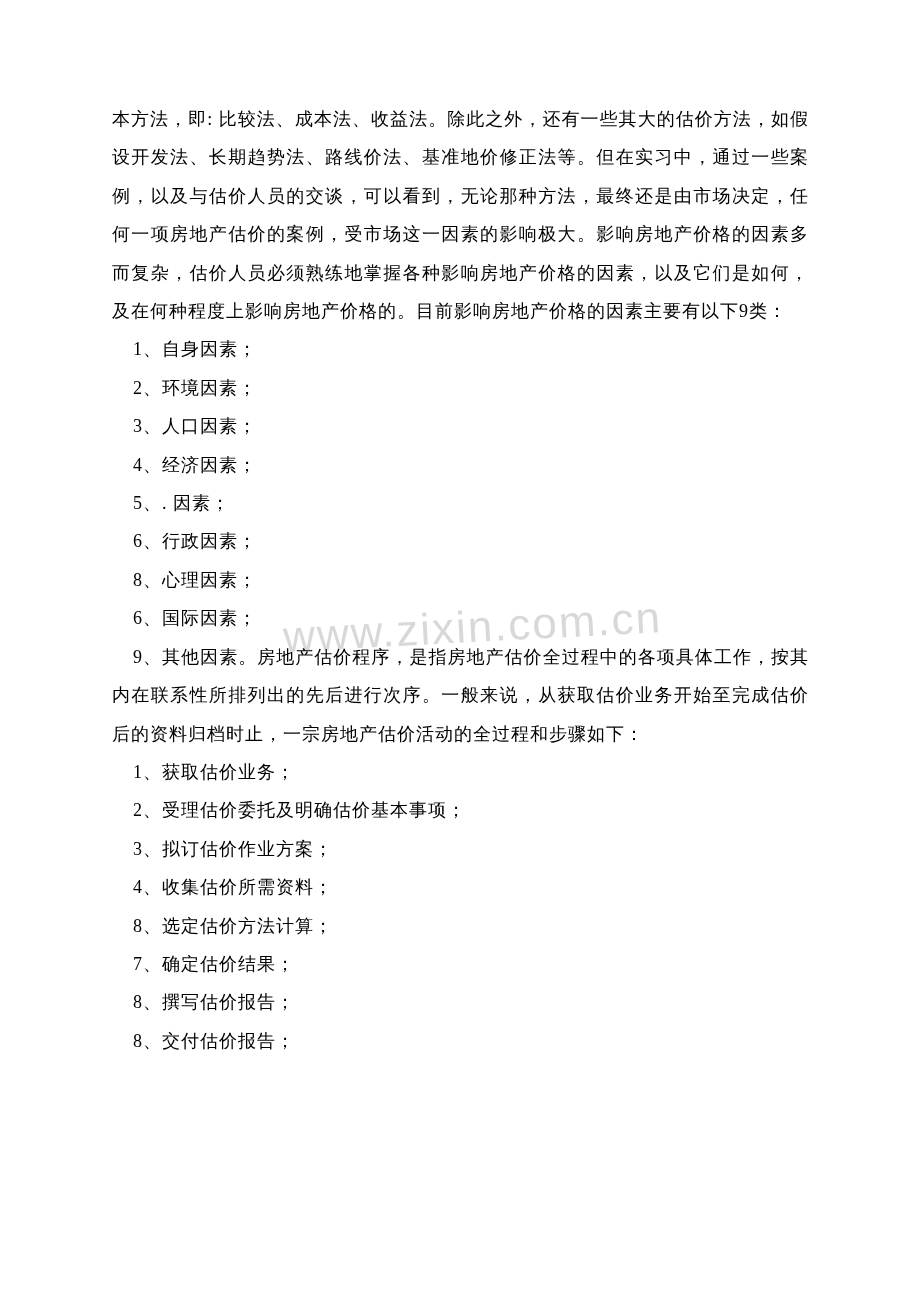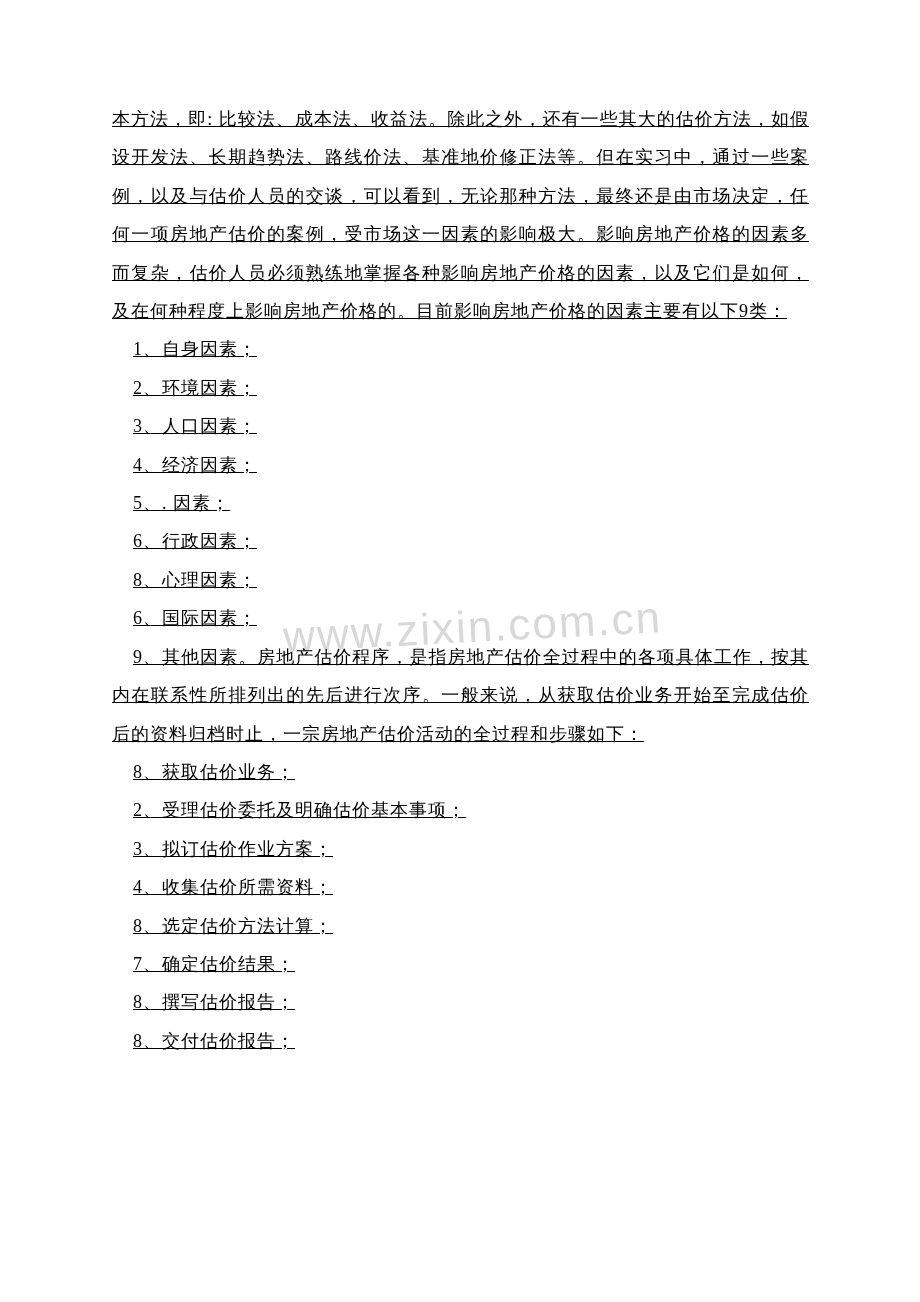--- a/index.html
+++ b/index.html
@@ -30,23 +30,23 @@
       line-height: 38.4px;
       letter-spacing: 1px;
       text-align: justify;
       text-justify: inter-character;
       z-index: 2;
     }
     .content p {
       margin: 0;
       padding: 0;
     }
-    .para { text-indent: 0; text-decoration: underline; }
+    .para { text-indent: 0; }
     .para-indent { text-indent: 21px; }
-    .list-item { text-indent: 21px; text-decoration: underline; }
+    .list-item { text-indent: 21px; }
     .watermark {
       position: absolute;
       left: 283px;
       top: 602px;
       z-index: 1;
       font-family: "Liberation Sans", "DejaVu Sans", sans-serif;
       font-size: 44px;
       color: #b9b9b9;
       opacity: 0.55;
       letter-spacing: 2px;
@@ -69,21 +69,21 @@
     <p class="list-item">2、环境因素；</p>
     <p class="list-item">3、人口因素；</p>
     <p class="list-item">4、经济因素；</p>
     <p class="list-item">5、. 因素；</p>
     <p class="list-item">6、行政因素；</p>
     <p class="list-item">8、心理因素；</p>
     <p class="list-item">6、国际因素；</p>
 
     <p class="para para-indent">9、其他因素。房地产估价程序，是指房地产估价全过程中的各项具体工作，按其内在联系性所排列出的先后进行次序。一般来说，从获取估价业务开始至完成估价后的资料归档时止，一宗房地产估价活动的全过程和步骤如下：</p>
 
-    <p class="list-item">8、获取估价业务；</p>
+    <p class="list-item">1、获取估价业务；</p>
     <p class="list-item">2、受理估价委托及明确估价基本事项；</p>
     <p class="list-item">3、拟订估价作业方案；</p>
     <p class="list-item">4、收集估价所需资料；</p>
     <p class="list-item">8、选定估价方法计算；</p>
     <p class="list-item">7、确定估价结果；</p>
     <p class="list-item">8、撰写估价报告；</p>
     <p class="list-item">8、交付估价报告；</p>
 
   </div>
 

